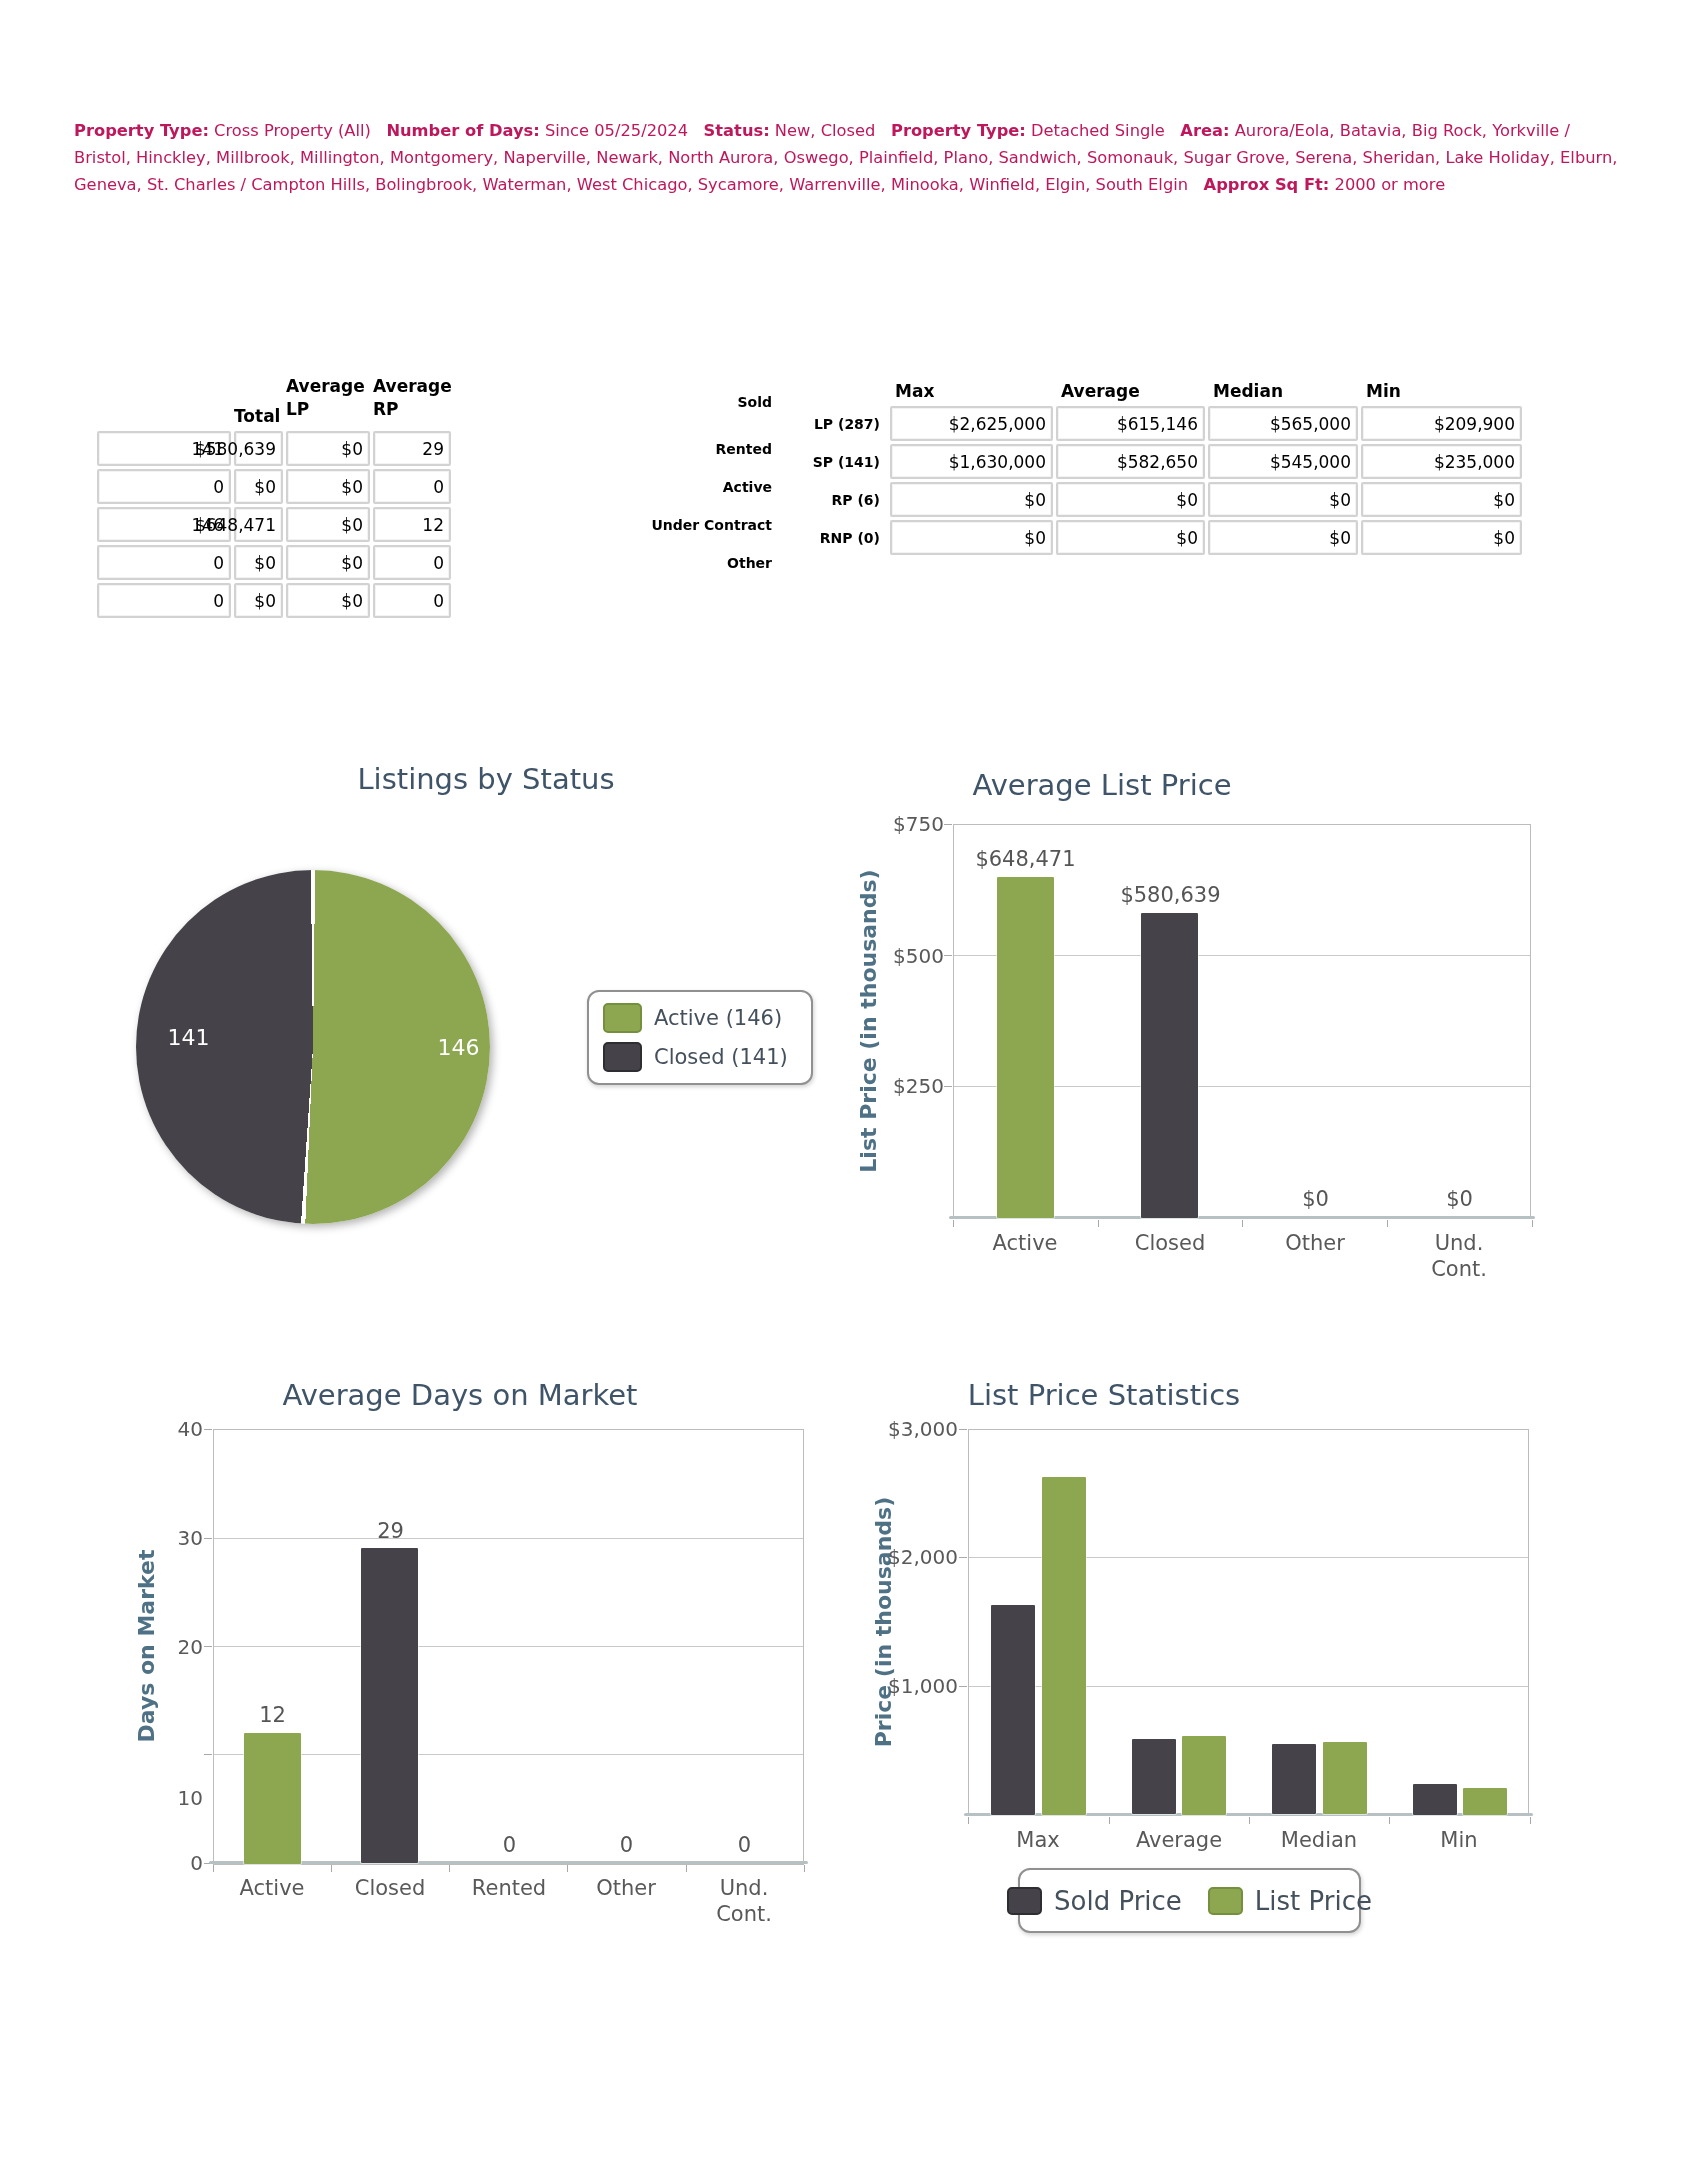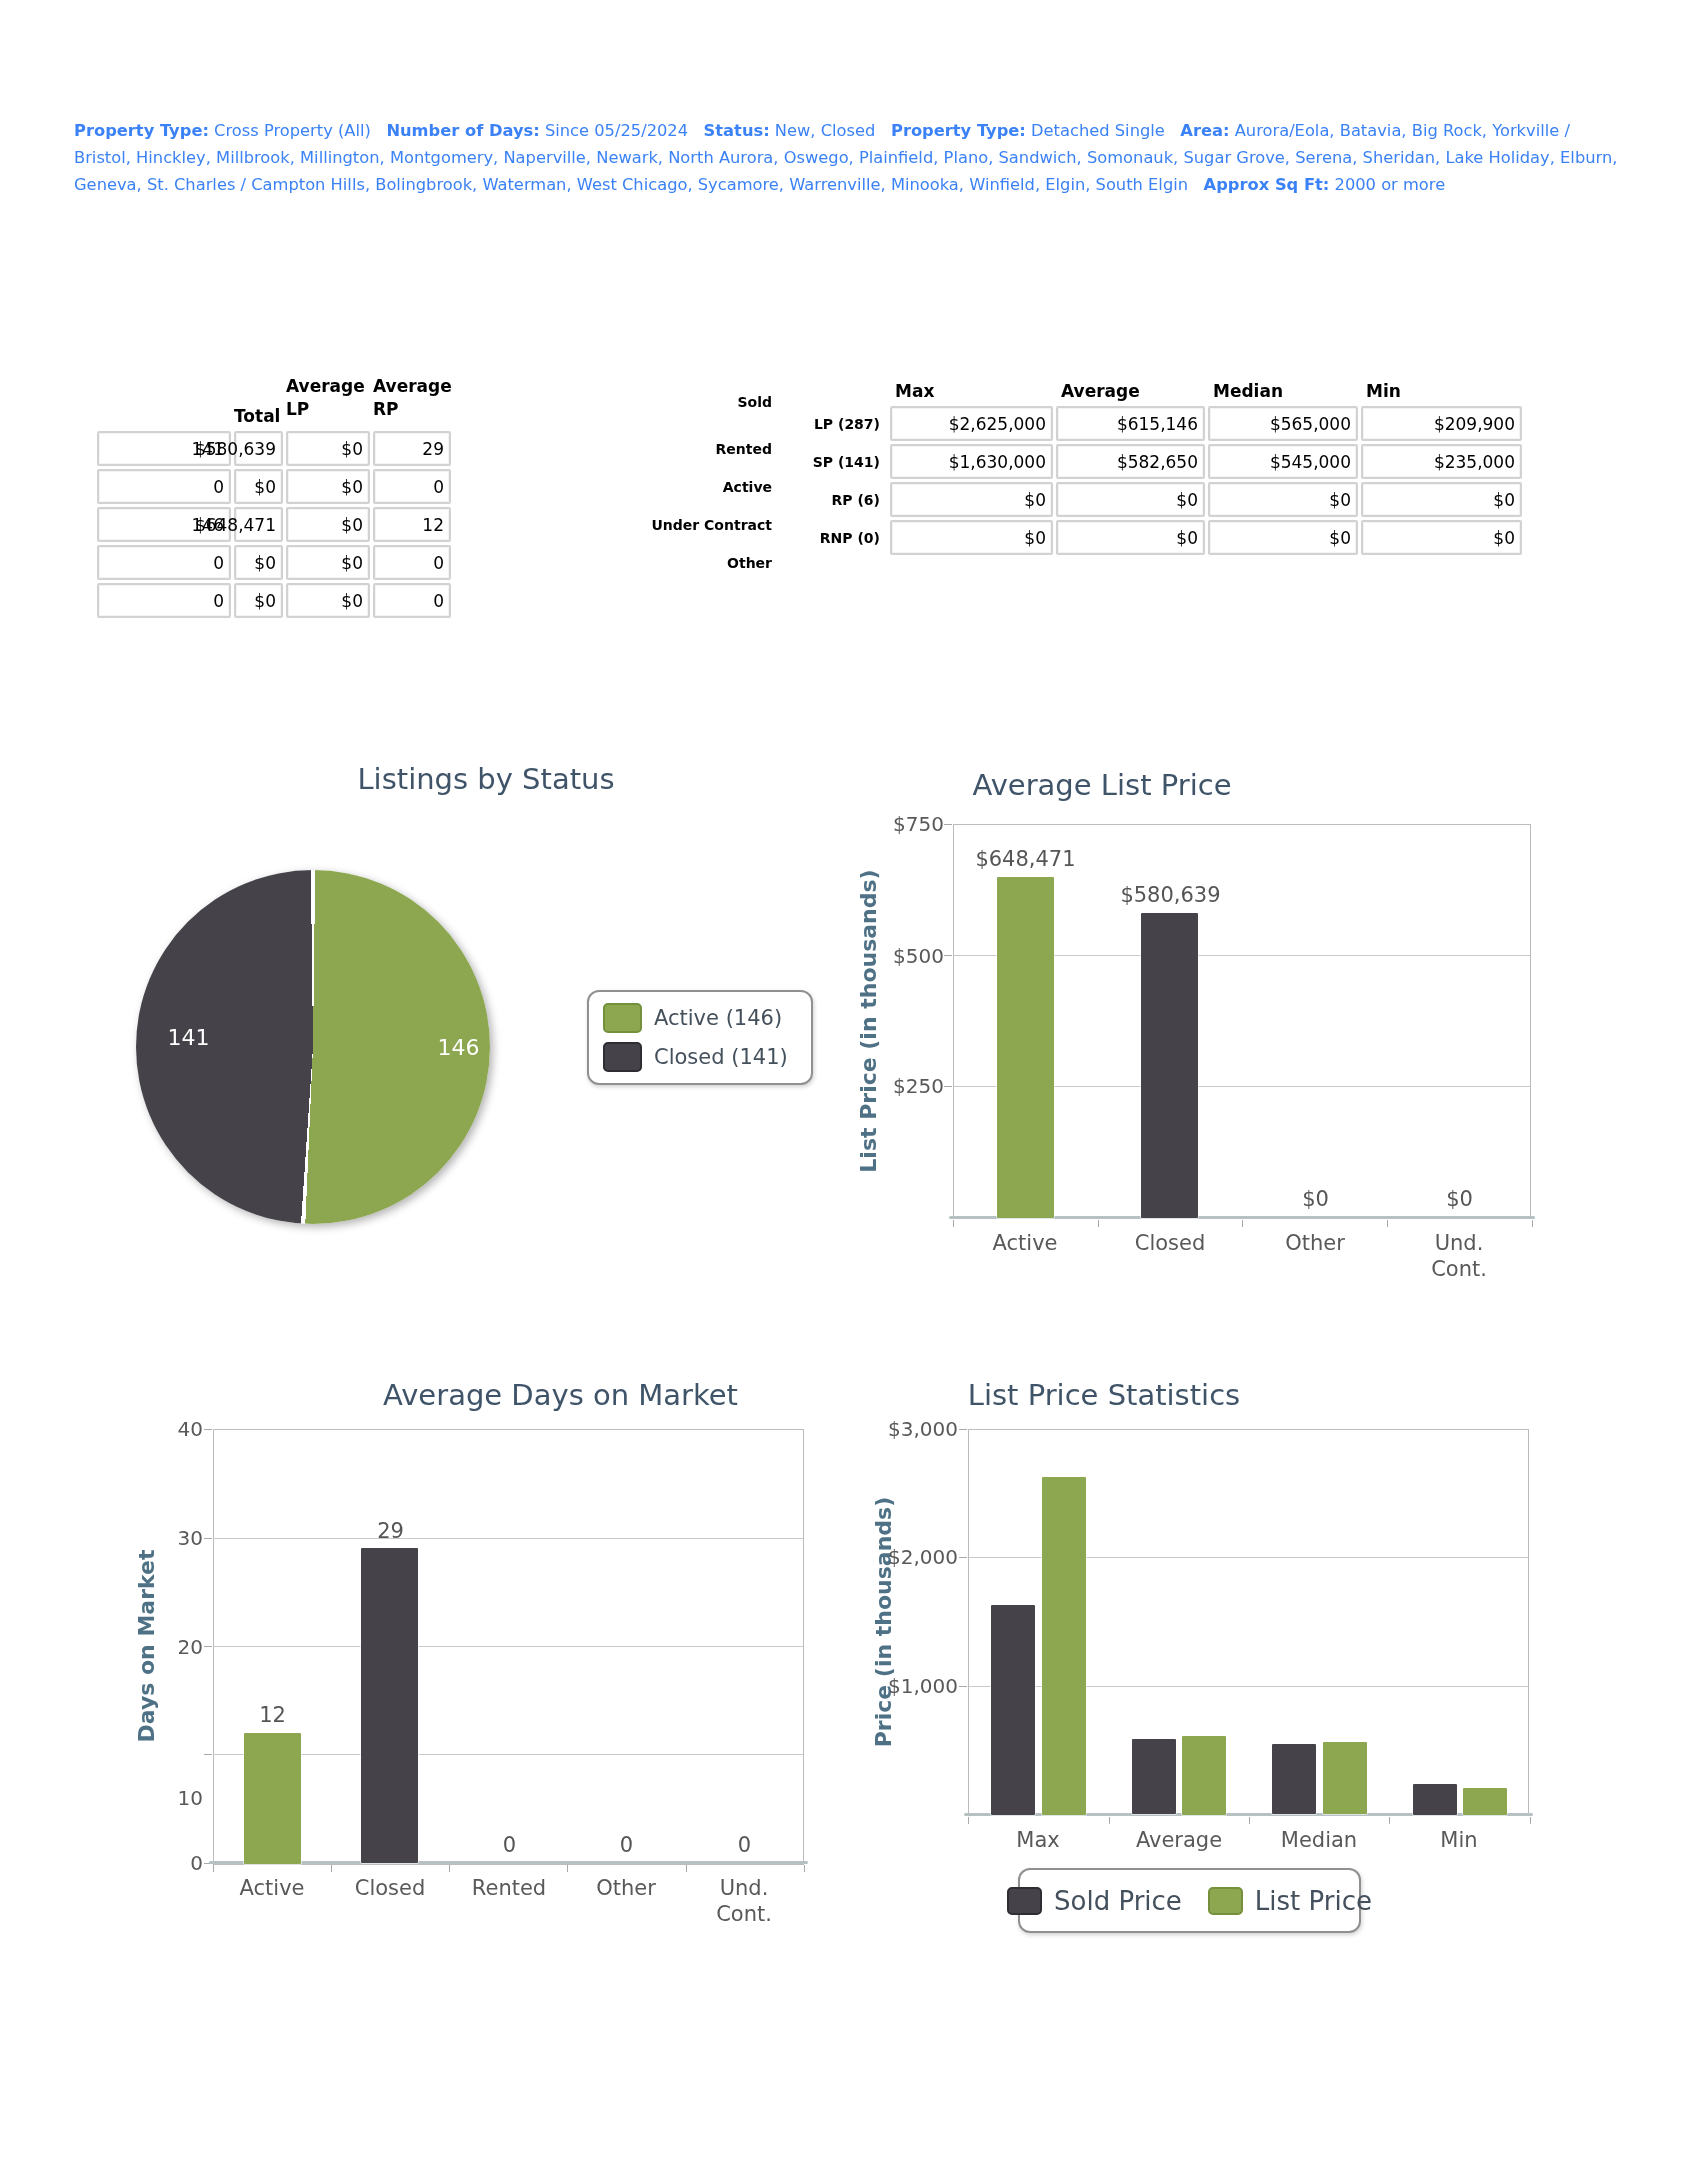--- a/index.html
+++ b/index.html
@@ -5,21 +5,21 @@
   html,body{margin:0;padding:0;}
   body{
     width:1683px;height:2178px;position:relative;background:#ffffff;
     font-family:"DejaVu Sans","Liberation Sans",sans-serif;color:#000;
     overflow:hidden;
   }
   .abs{position:absolute;}
   
   #criteria{
     left:74px;top:117px;width:1544px;
-    font-size:16.3px;line-height:27px;color:#3b82f6;
+    font-size:16.3px;line-height:27px;color:#be185d;
   }
   #criteria b{font-weight:bold;}
   
   .stat-grid{display:grid;column-gap:3px;row-gap:3px;}
   #summary-table{left:97px;top:375px;grid-template-columns:134px 49px 84px 78px 325px;grid-template-rows:53px repeat(5,35px);}
   #price-table{left:815px;top:375px;grid-template-columns:72px 163px 149px 150px 161px;grid-template-rows:28px repeat(4,35px);}
   .th{font-weight:bold;font-size:17px;line-height:23px;white-space:pre-line;display:flex;align-items:flex-start;}
   .th.bottom{align-items:flex-end;}
   .th.left{align-items:flex-end;padding-left:5px;}
   .rlabel{font-weight:bold;font-size:14px;display:flex;align-items:center;justify-content:flex-end;padding-right:7px;white-space:nowrap;}
@@ -150,21 +150,21 @@
     <div class="bar" style="left: 997px; top: 877px; width: 57px; height: 341px; background: rgb(140, 167, 80);"></div>
     <div class="abs dlabel" style="left: 951px; top: 847px; width: 149px;">$648,471</div>
     <div class="abs xlabel" style="left: 1091px; top: 1230px; width: 158px;">Closed</div>
     <div class="bar" style="left: 1141px; top: 913px; width: 57px; height: 305px; background: rgb(69, 67, 73);"></div>
     <div class="abs dlabel" style="left: 1096px; top: 883px; width: 149px;">$580,639</div>
     <div class="abs xlabel" style="left: 1236px; top: 1230px; width: 158px;">Other</div>
     <div class="abs dlabel" style="left: 1241px; top: 1187px; width: 149px;">$0</div>
     <div class="abs xlabel" style="left: 1380px; top: 1230px; width: 158px;">Und.
 Cont.</div>
     <div class="abs dlabel" style="left: 1385px; top: 1187px; width: 149px;">$0</div>
-    <div class="abs chart-title" style="left: 144px; top: 1378px; width: 594px; text-align: right;">Average Days on Market</div>
+    <div class="abs chart-title" style="left: 163px; top: 1378px; width: 594px;">Average Days on Market</div>
     <div class="abs y-axis-label" style="left: -10px; top: 1631px; width: 317px; height: 30px;">Days on Market</div>
     <div class="abs plot" style="left: 213px; top: 1429px; width: 589px; height: 434px;"></div>
     <div class="abs ytick" style="left: 94px; top: 1416px; width: 109px;">40</div>
     <div class="abs tickmark" style="left: 204px; top: 1429px; width: 8px; height: 1px;"></div>
     <div class="abs gridline" style="left: 214px; top: 1538px; width: 589px;"></div>
     <div class="abs ytick" style="left: 94px; top: 1525px; width: 109px;">30</div>
     <div class="abs tickmark" style="left: 204px; top: 1538px; width: 8px; height: 1px;"></div>
     <div class="abs gridline" style="left: 214px; top: 1646px; width: 589px;"></div>
     <div class="abs ytick" style="left: 94px; top: 1634px; width: 109px;">20</div>
     <div class="abs tickmark" style="left: 204px; top: 1646px; width: 8px; height: 1px;"></div>

